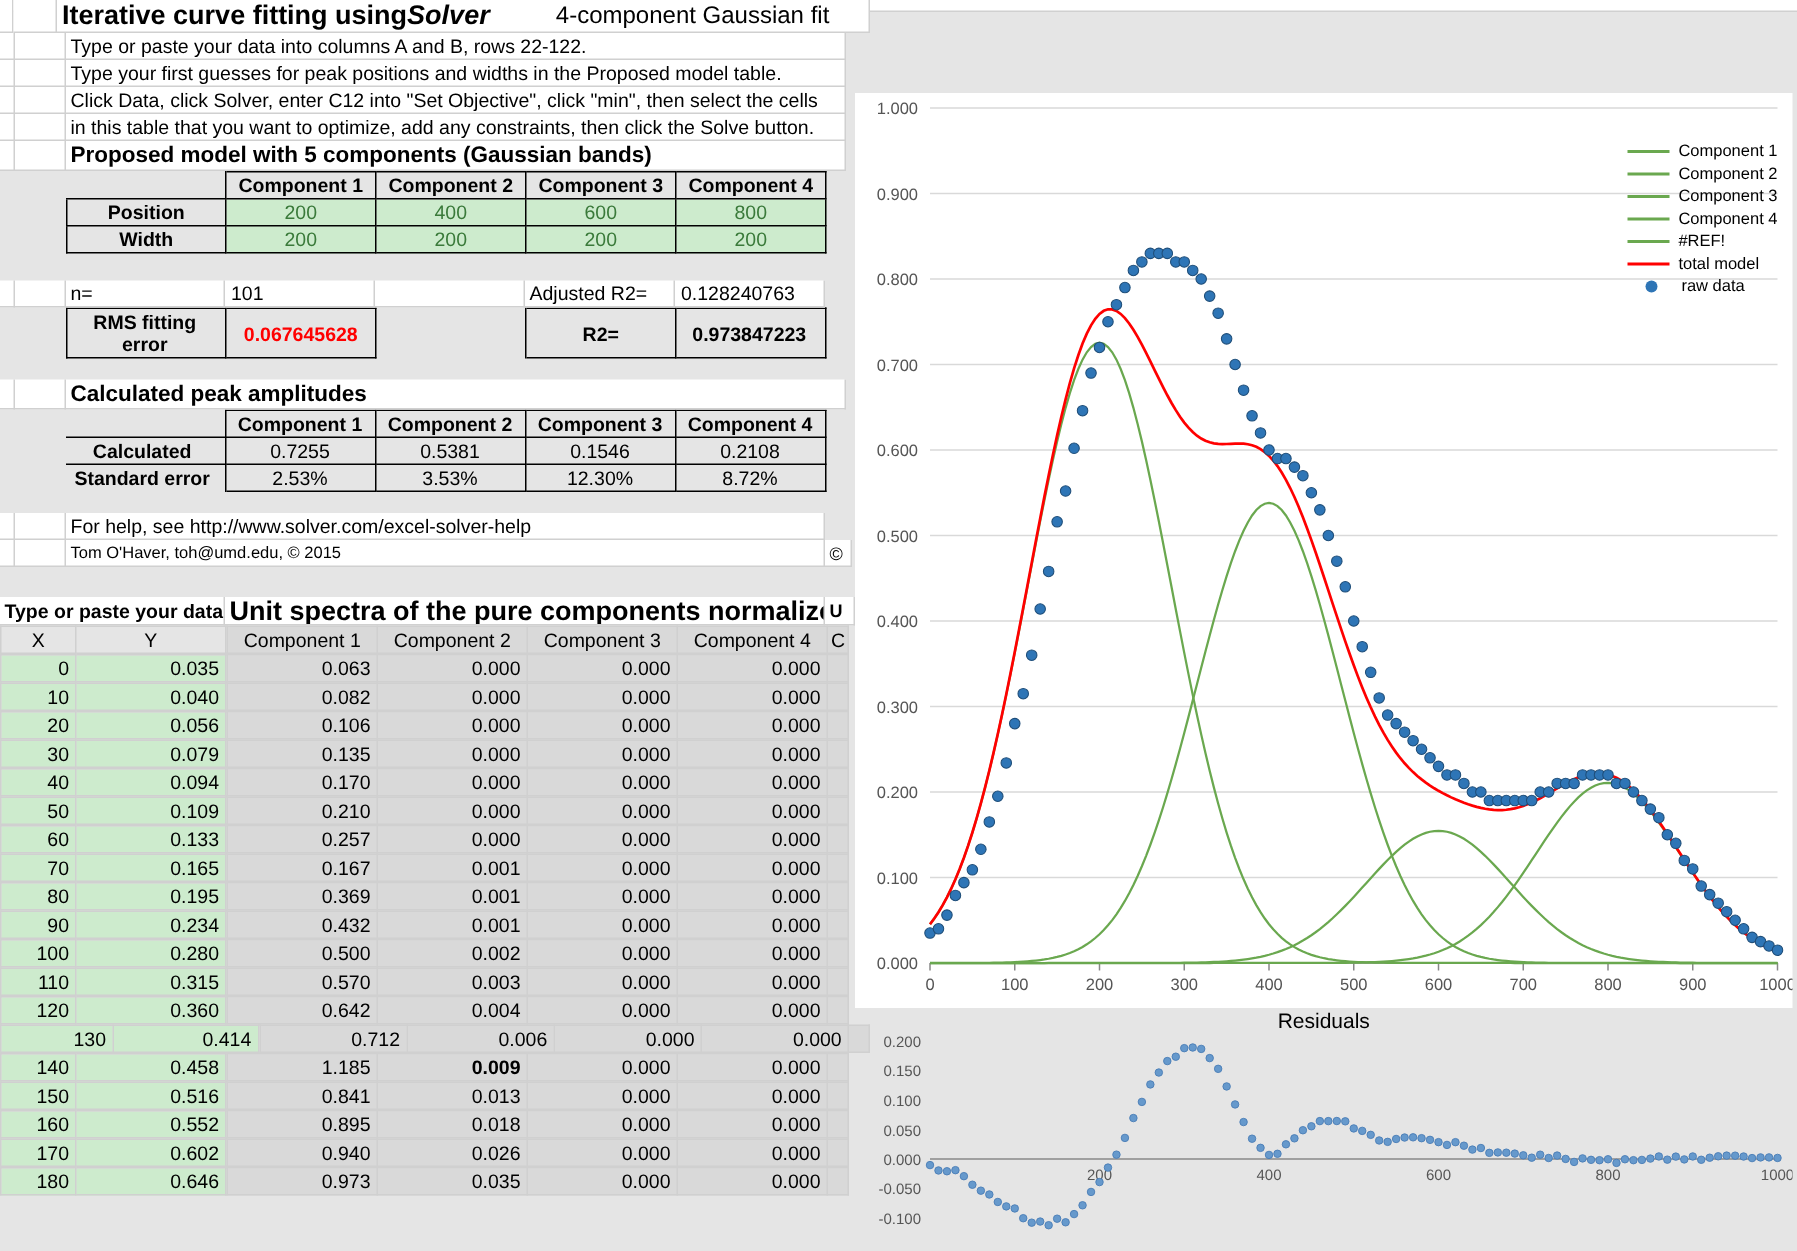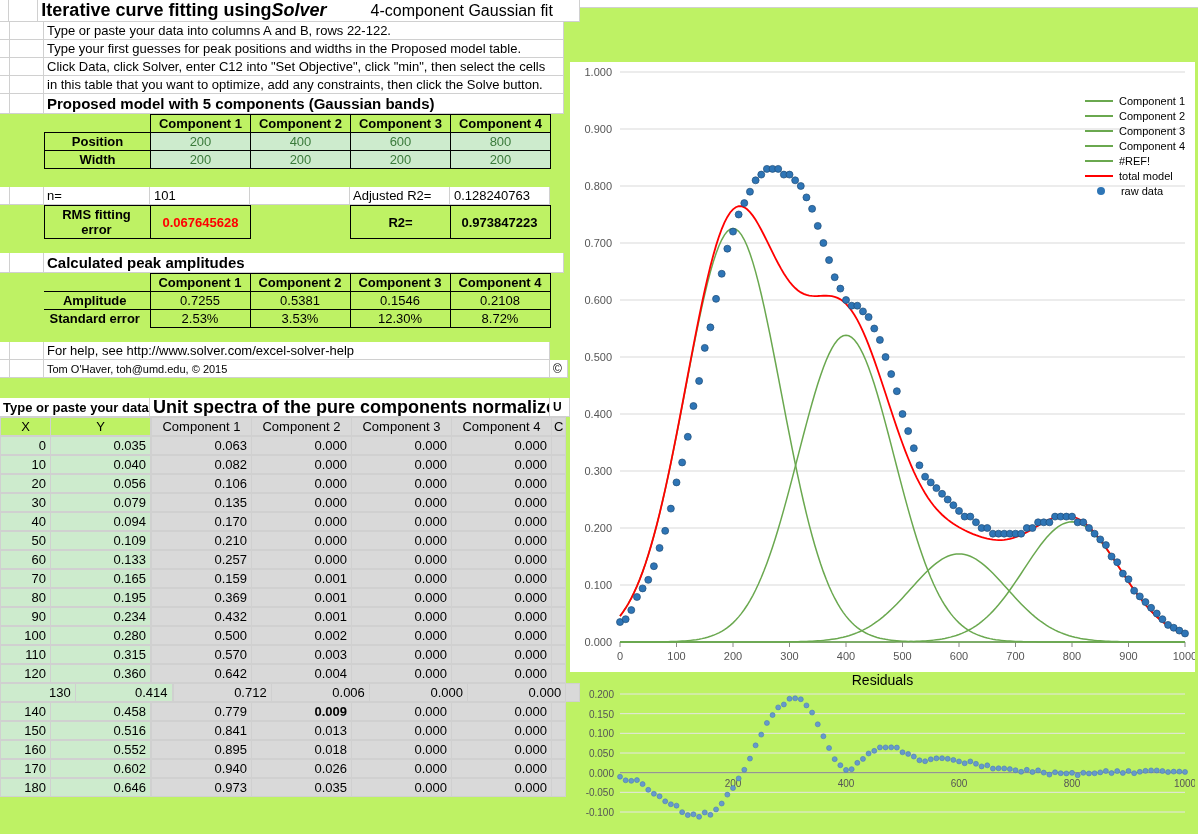--- a/index.html
+++ b/index.html
@@ -1,16 +1,16 @@
 <!DOCTYPE html>
 <html><head>
 <meta charset="utf-8">
 <style>
   html,body { margin:0; padding:0; font-family: Arial, sans-serif; font-size:12px; color:#000; background:#fff; }
-  .sheet { position:relative; width:1198px; height:834px; background:#bef264; overflow:hidden; }
+  .sheet { position:relative; width:1198px; height:834px; background:#e5e5e5; overflow:hidden; }
   .row { display:flex; }
   .cell { box-sizing:border-box; border-right:1px solid #d0d0d0; border-bottom:1px solid #d0d0d0; height:18px; display:flex; align-items:center; padding:0 3px; overflow:hidden; white-space:nowrap; background:#fff; }
   .top-gutter { height:7px; background:#fff; border-bottom:1px solid #d0d0d0; }
   .side-gutter { width:10px; border-right:1px solid #d0d0d0; }
   .title-row .cell { height:22px; }
   .title-main { font-size:18px; font-weight:bold; font-style:normal; }
   .title-main .solver { font-style:italic; }
   .subtitle { font-size:16px; font-weight:normal; }
   .instr { font-size:13px; }
   .bold { font-weight:bold; }
@@ -150,21 +150,21 @@
       <table class="tbl">
         <tbody>
             <tr>
           <td style="width:106px;border:none;"></td>
           <td class="bold" style="width:100px;">Component 1</td>
           <td class="bold" style="width:100px;">Component 2</td>
           <td class="bold" style="width:100px;">Component 3</td>
           <td class="bold" style="width:100px;">Component 4</td>
         </tr>
         <tr>
-          <td class="bold left" style="border-left:none;padding-left:0;">Amplitude</td>
+          <td class="bold left" style="border-left:none;padding-left:0;">Calculated</td>
           <td class="right">0.7255</td>
           <td class="right">0.5381</td>
           <td class="right">0.1546</td>
           <td class="right">0.2108</td>
         </tr>
         <tr>
           <td class="bold left" style="border-left:none;border-bottom:none;padding-left:0;">Standard error</td>
           <td class="right">2.53%</td>
           <td class="right">3.53%</td>
           <td class="right">12.30%</td>
@@ -371,21 +371,21 @@
             <tbody>
               <tr>
                 <td class="green-bg" style="width:50px;">70</td>
                 <td class="green-bg" style="width:100px;">0.165</td>
               </tr>
             </tbody>
           </table>
           <table class="data-table">
             <tbody>
               <tr>
-                <td class="grey-bg" style="width:100px;">0.159</td>
+                <td class="grey-bg" style="width:100px;">0.167</td>
                 <td class="grey-bg" style="width:100px;">0.001</td>
                 <td class="grey-bg" style="width:100px;">0.000</td>
                 <td class="grey-bg" style="width:100px;">0.000</td>
                 <td class="grey-bg" style="width:14px;"></td>
               </tr>
             </tbody>
           </table>
         </div>
         <div style="display: flex;">
           <table class="data-table">
@@ -518,21 +518,21 @@
             <tbody>
               <tr>
                 <td class="green-bg" style="width:50px;">140</td>
                 <td class="green-bg" style="width:100px;">0.458</td>
               </tr>
             </tbody>
           </table>
           <table class="data-table">
             <tbody>
               <tr>
-                <td class="grey-bg" style="width:100px;">0.779</td>
+                <td class="grey-bg" style="width:100px;">1.185</td>
                 <td class="grey-bg" style="width:100px;font-weight:bold;">0.009</td>
                 <td class="grey-bg" style="width:100px;">0.000</td>
                 <td class="grey-bg" style="width:100px;">0.000</td>
                 <td class="grey-bg" style="width:14px;"></td>
               </tr>
             </tbody>
           </table>
         </div>
         <div style="display: flex;">
           <table class="data-table">

